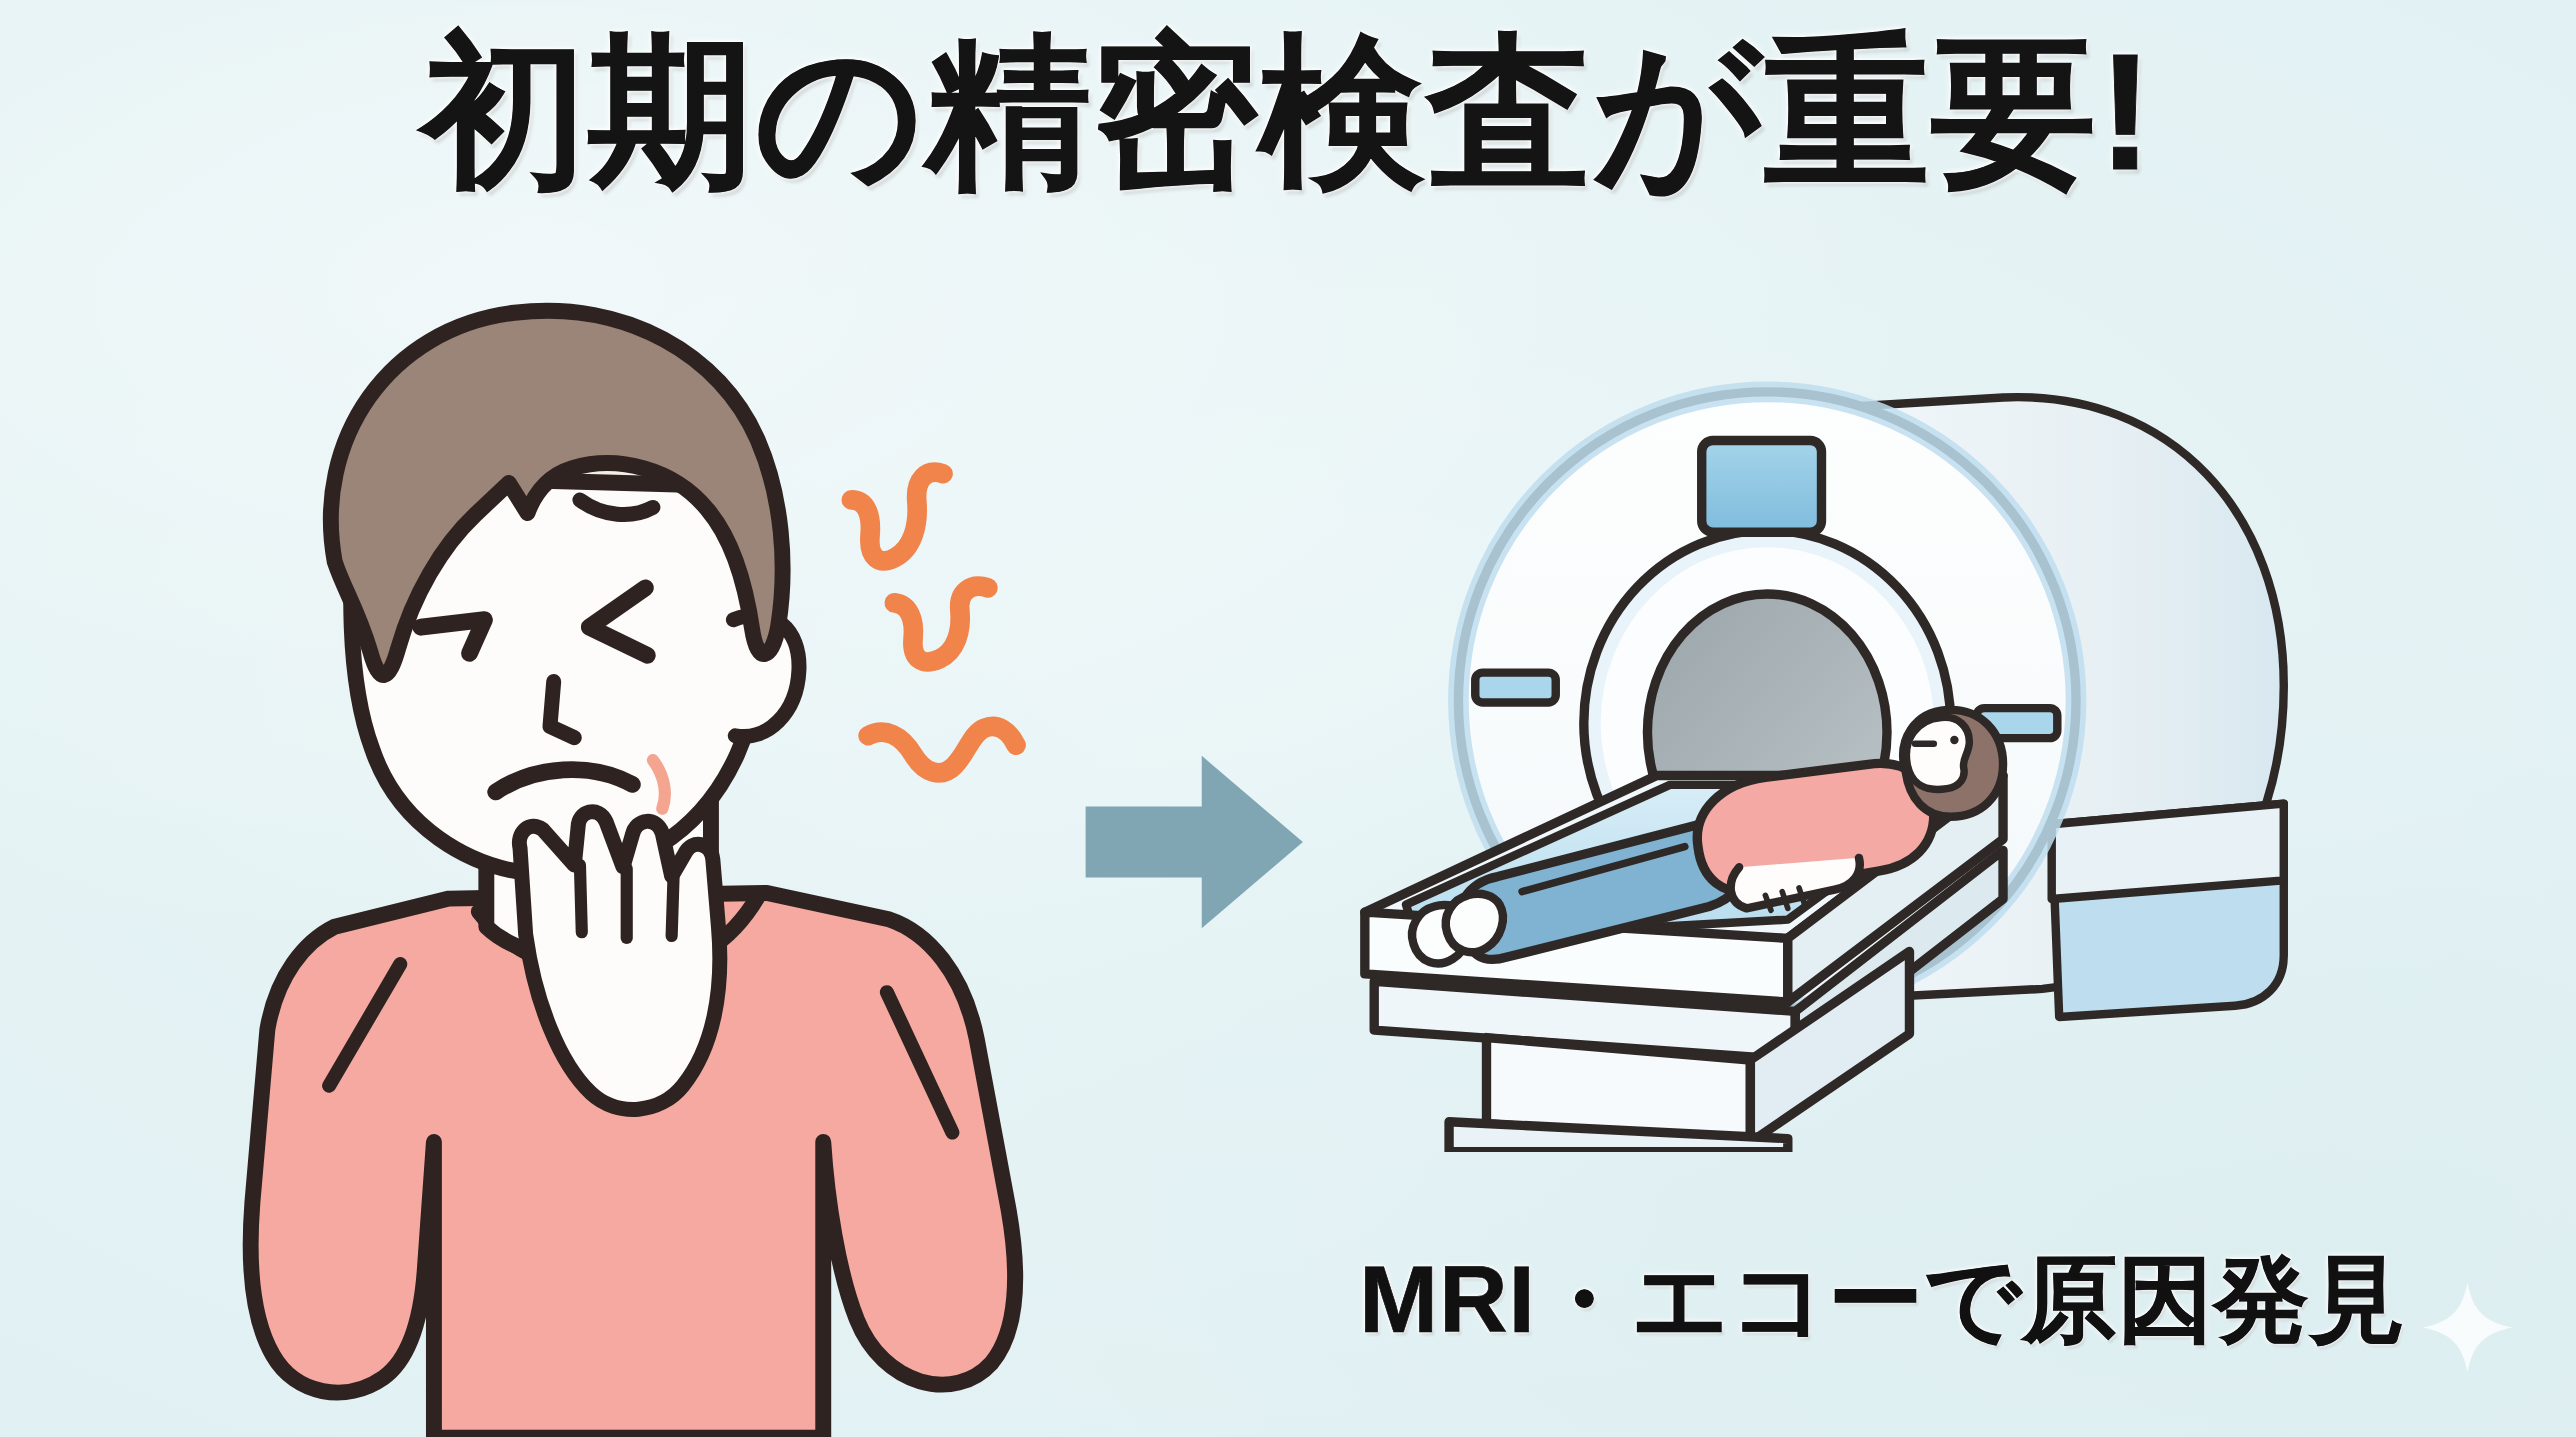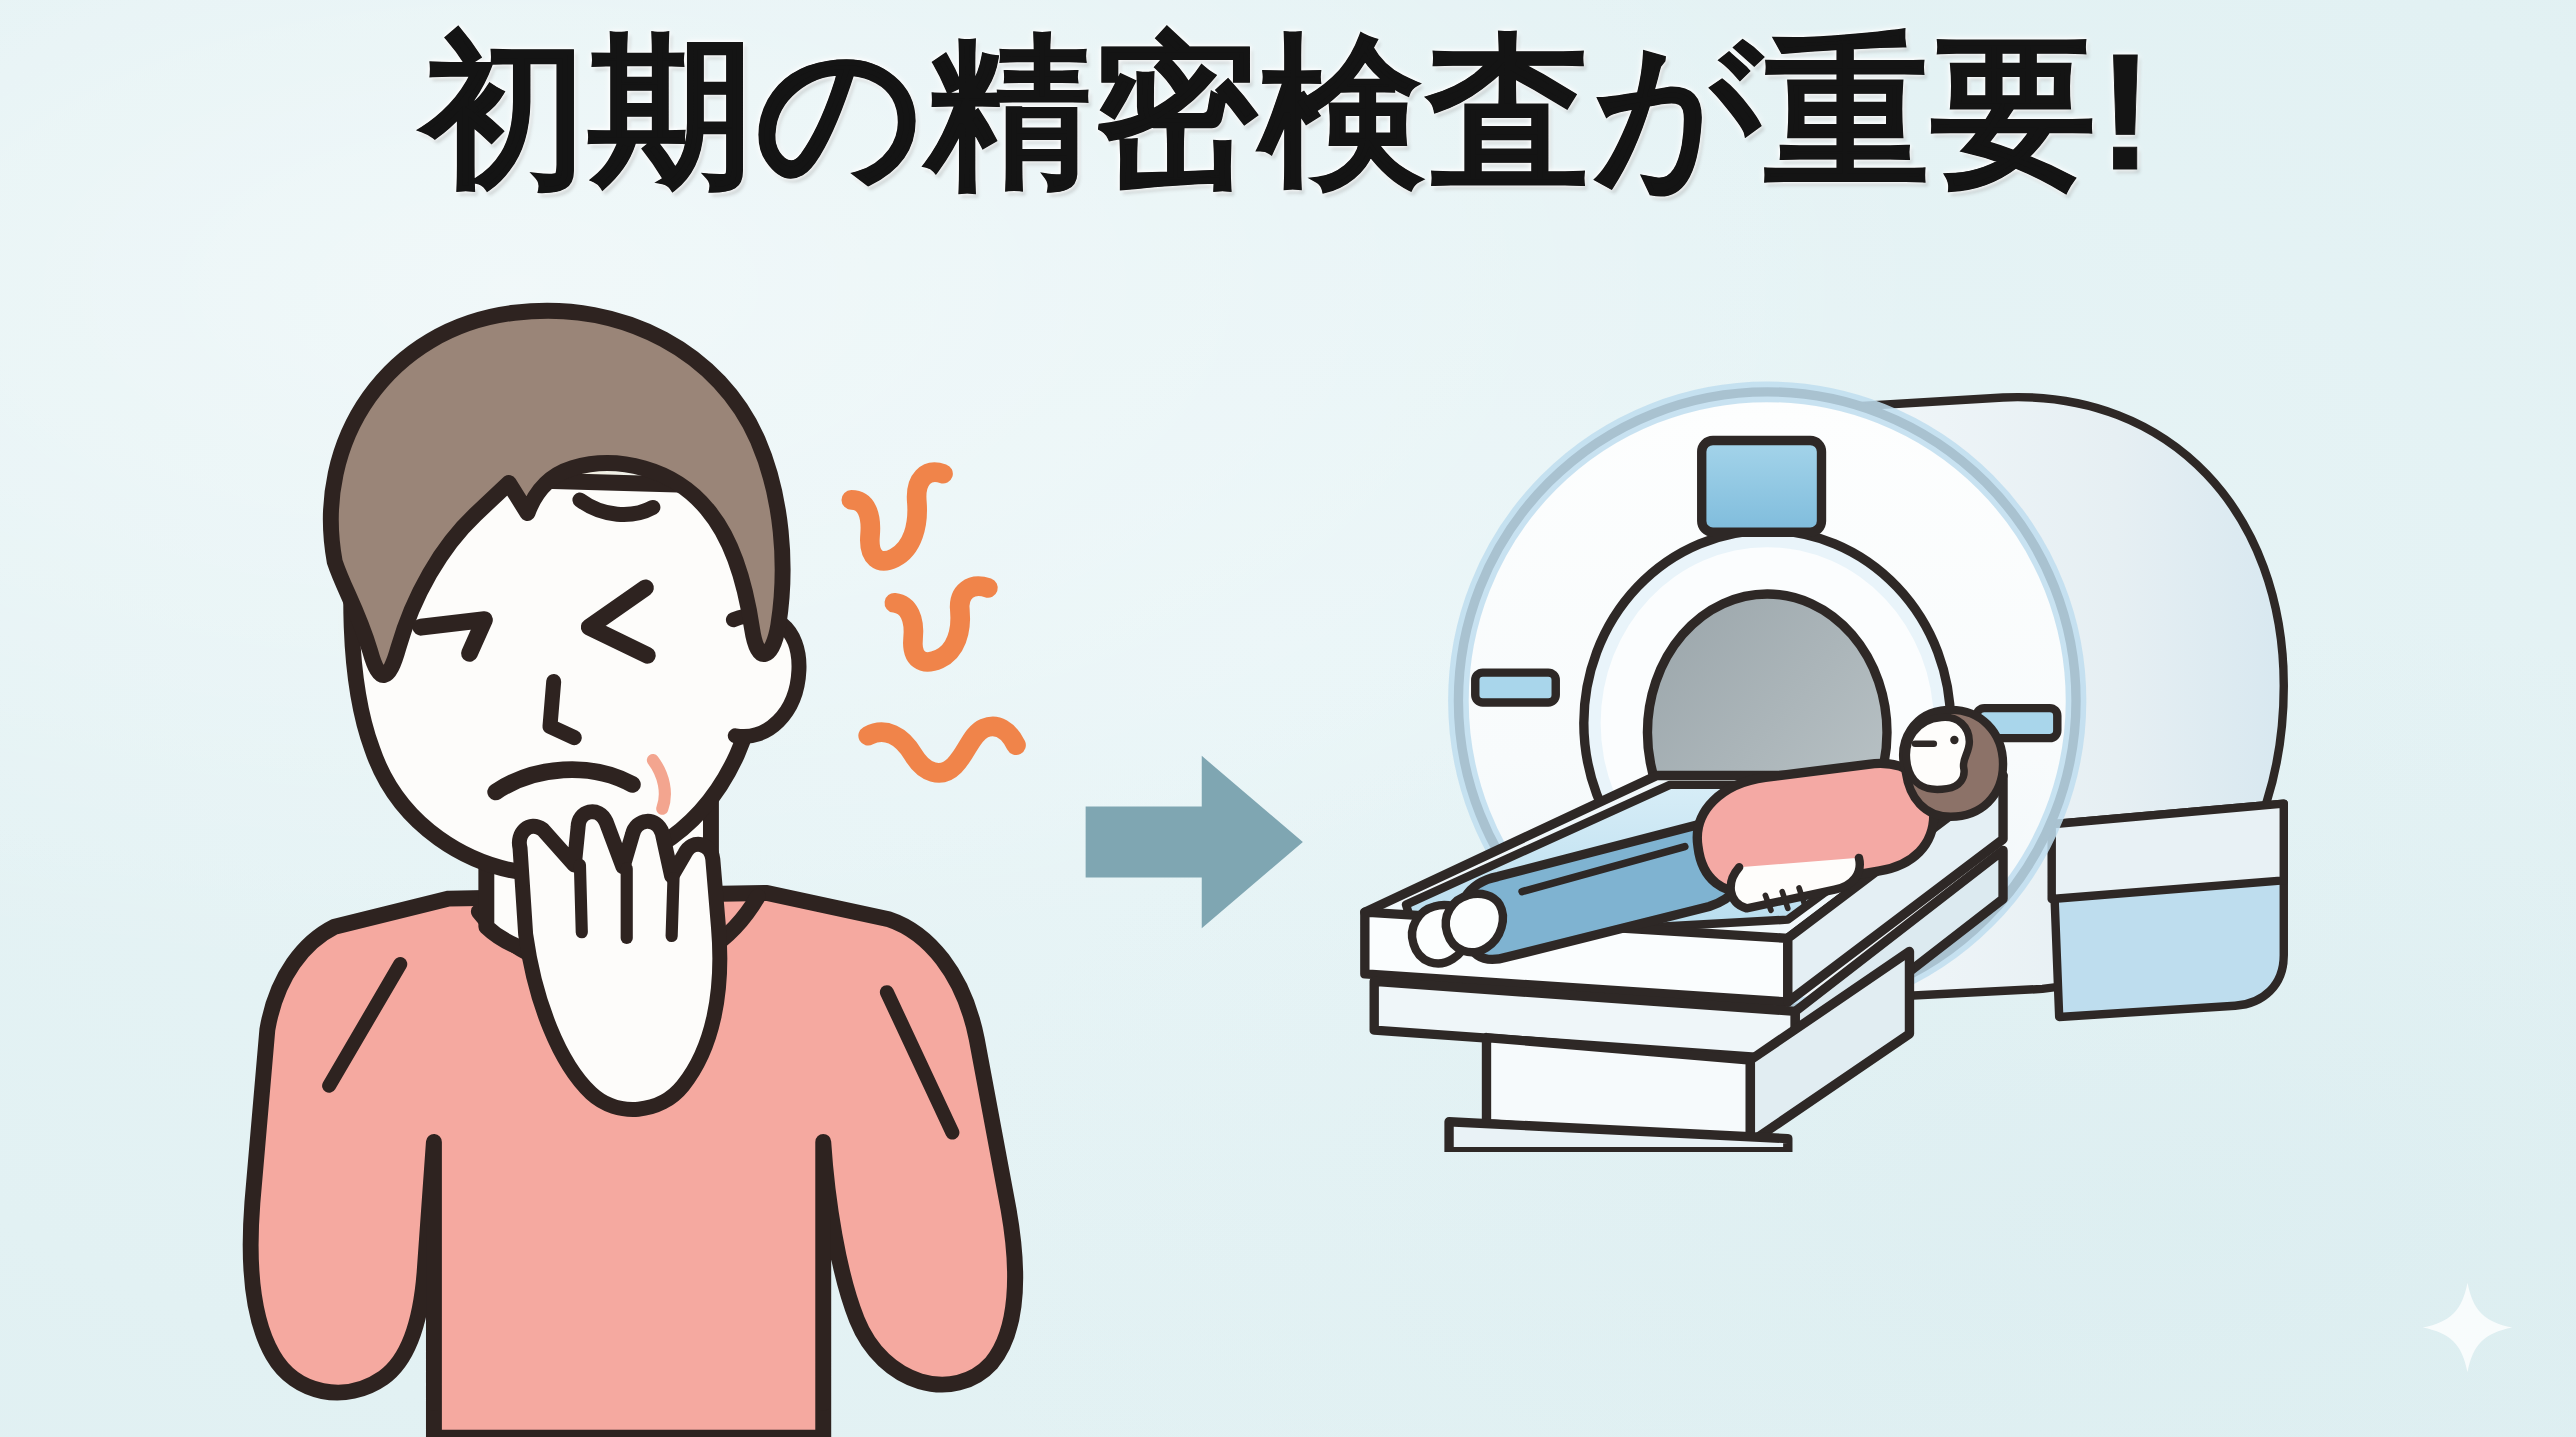--- a/index.html
+++ b/index.html
@@ -305,19 +305,20 @@
       <circle cx="648" cy="410" r="4.5" fill="#2E2826"></circle>
 
       <path d="M92 588 C 76 592, 64 610, 70 628 C 76 648, 96 654, 112 644
                C 128 634, 134 612, 126 598 C 120 588, 106 584, 92 588 Z" fill="#FCFEFE" stroke="#2E2826" stroke-width="9"></path>
       <path d="M128 576 C 112 580, 100 598, 106 616 C 112 636, 132 642, 148 632
                C 164 622, 170 600, 162 586 C 156 576, 142 572, 128 576 Z" fill="#FCFEFE" stroke="#2E2826" stroke-width="9"></path>
     </g>
   </svg>
 
   <div id="headline">初期の精密検査が重要!</div>
+  <div id="caption">MRI・エコーで原因発見</div>
 
   <svg id="sparkle" viewBox="0 0 104 104">
     <path d="M52 4 C 58 34, 70 46, 100 52 C 70 58, 58 70, 52 100 C 46 70, 34 58, 4 52 C 34 46, 46 34, 52 4 Z" fill="#FFFFFF" opacity="0.78"></path>
   </svg>
 
 </div>
 
 
 </body></html>

